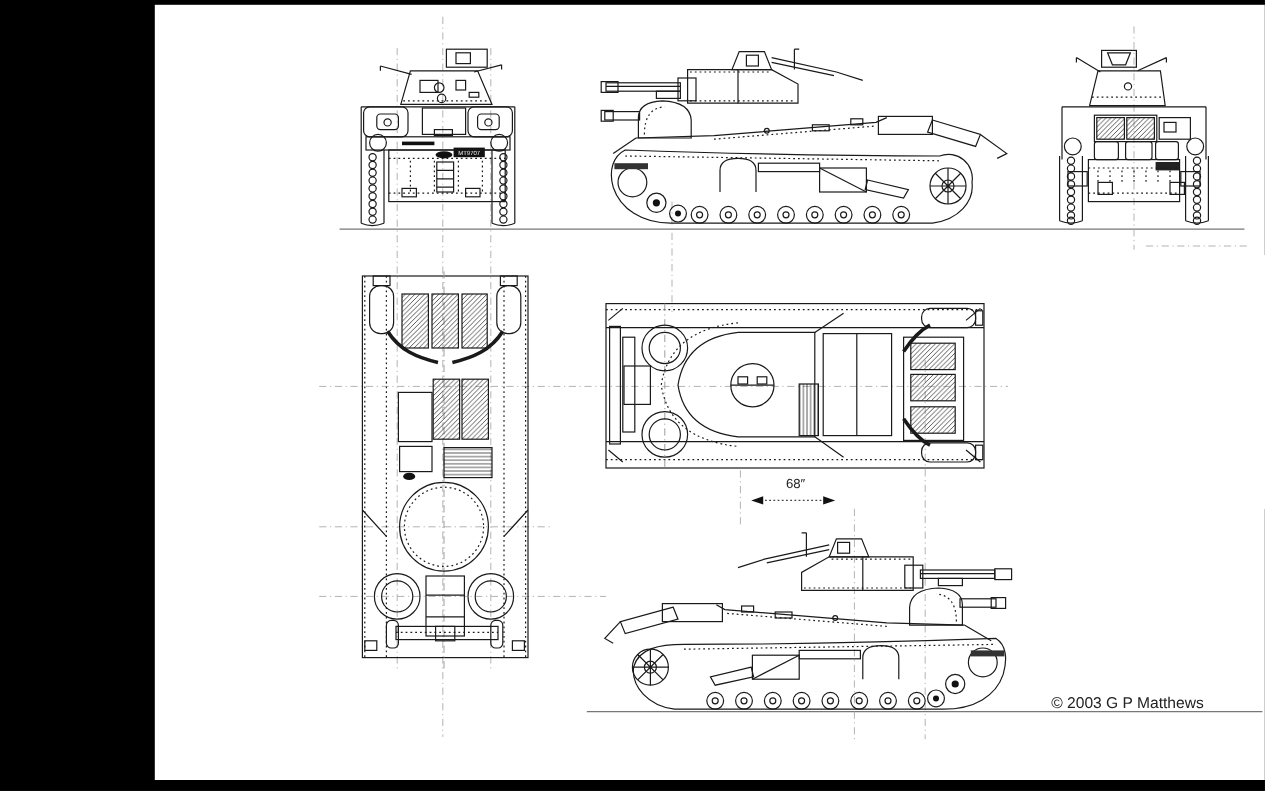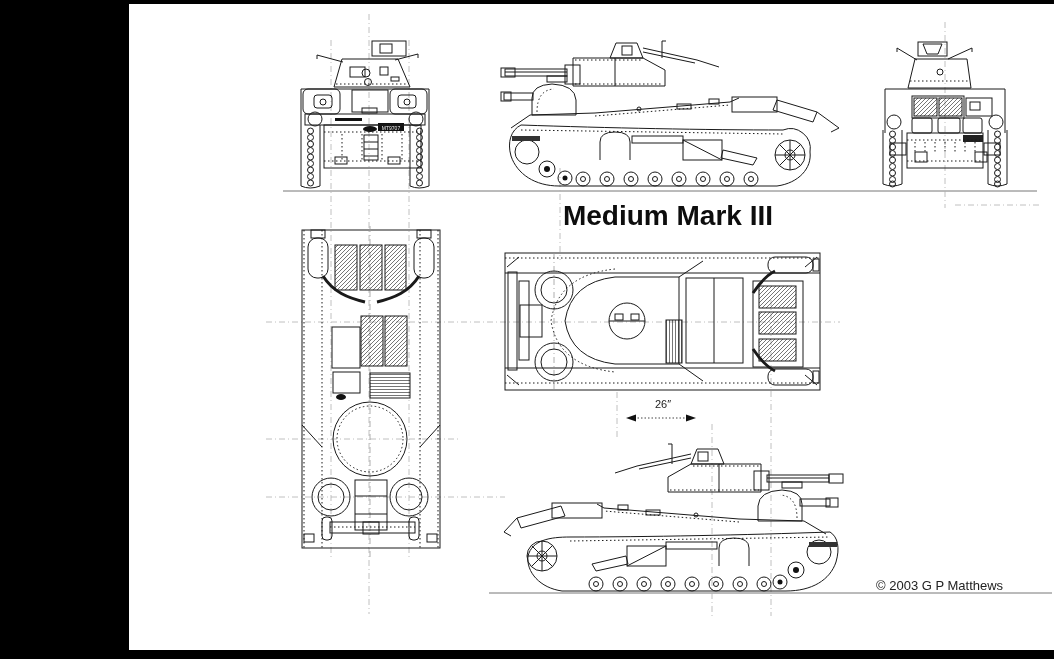--- a/index.html
+++ b/index.html
@@ -414,24 +414,23 @@
       </g>
       <path d="M253,128 V110 Q253,100 238,100 Q223,100 223,110 V128"></path>
       <rect x="170" y="104" width="51" height="7"></rect>
       <rect x="131" y="108" width="39" height="20"></rect>
         <path d="M170,108 L131,128"></path>
       <path d="M130,118 L96,126 L100,133 L132,126 Z"></path>
       <rect x="313" y="104" width="28" height="5" style="fill:#333;stroke:none"></rect>
     </g>
   </svg>
 
-  <div class="title">Medium Mark III</div>
 
   <div class="scale-wrap">
-    <div class="scale-label">26″</div>
+    <div class="scale-label">68″</div>
     <svg width="72" height="12" viewBox="0 0 72 12">
       <line x1="9" y1="6" x2="63" y2="6" stroke="#444" stroke-width="1" stroke-dasharray="1.5 2"></line>
       <polygon points="1,6 11,2.5 11,9.5" fill="#111"></polygon>
       <polygon points="71,6 61,2.5 61,9.5" fill="#111"></polygon>
     </svg>
   </div>
 
   <div class="copyright">© 2003 G P Matthews</div>
 </div>
 

